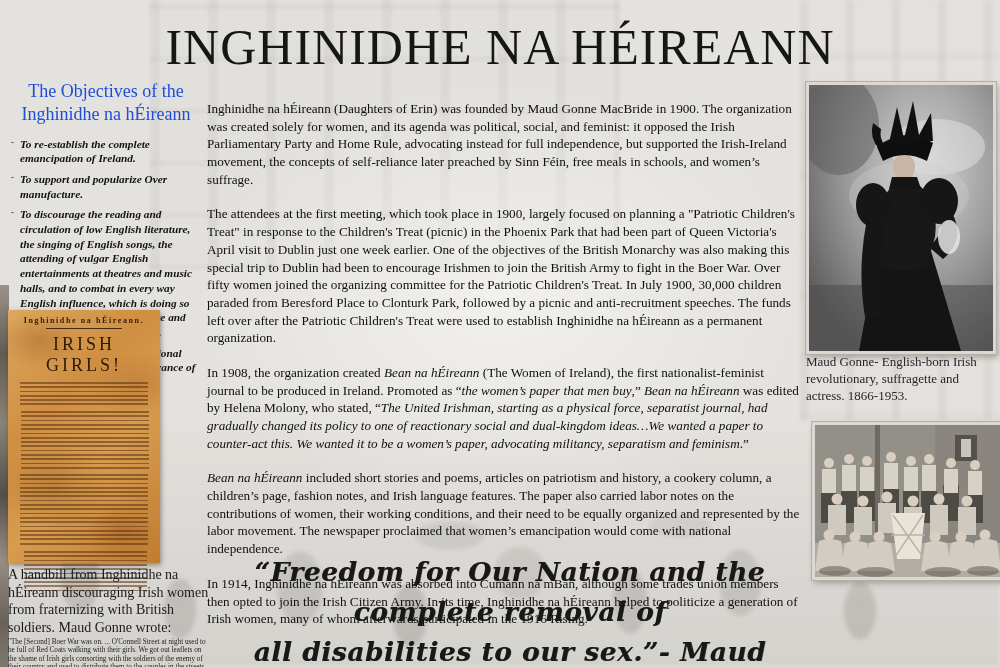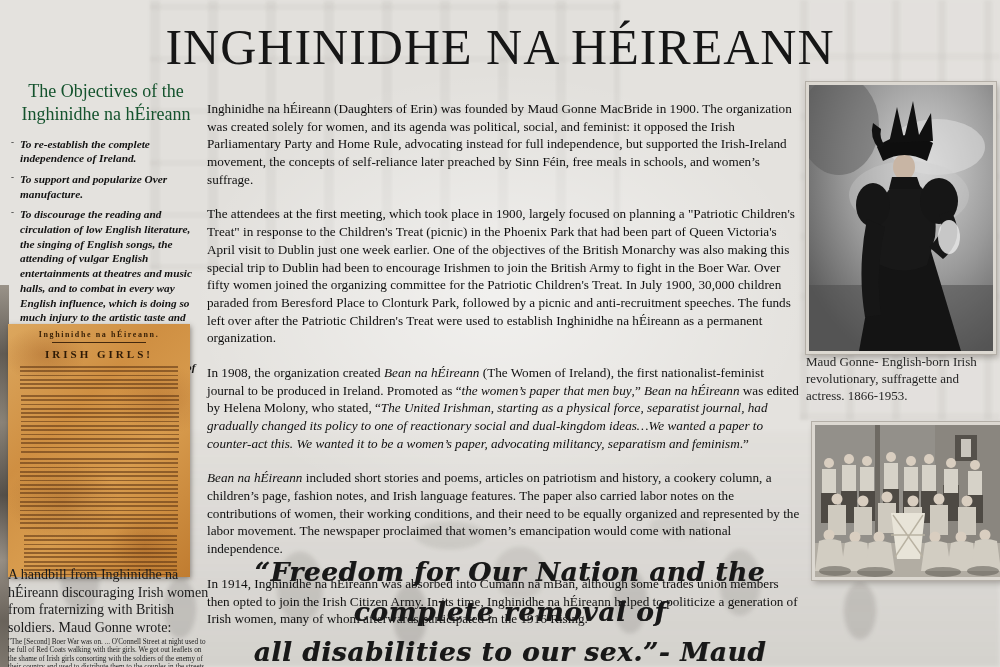--- a/index.html
+++ b/index.html
@@ -37,51 +37,51 @@
     background:linear-gradient(180deg,#8d857a 0%,#4a443c 18%,#7a7266 36%,#3c3731 55%,#8a8176 72%,#554e45 88%,#6e675d 100%);}
   .bg-wash{position:absolute;left:190px;top:70px;width:620px;height:450px;
     background:radial-gradient(closest-side, rgba(255,255,255,.5), rgba(255,255,255,0));}
 
   
   .title{position:absolute;top:18px;left:0;width:100%;text-align:center;
     font-size:50px;letter-spacing:1px;color:#161616;}
 
   
   .objectives{position:absolute;left:10px;top:80px;width:192px;}
-  .objectives h2{margin:0;font-weight:normal;font-size:18px;line-height:1.3;text-align:center;color:#14532d;}
+  .objectives h2{margin:0;font-weight:normal;font-size:18px;line-height:1.3;text-align:center;color:#1d4ed8;}
   .objectives ul{list-style:none;margin:10px 0 0 0;padding:0;}
   .objectives li{position:relative;padding-left:10px;margin-bottom:6px;
     font-size:11.3px;line-height:1.3;font-weight:bold;font-style:italic;color:#121212;}
   .objectives li::before{content:"-";position:absolute;left:1px;top:0;font-weight:normal;font-style:normal;font-size:9px;}
 
   
   .article{position:absolute;left:207px;top:100px;width:596px;font-size:13.2px;line-height:1.34;color:#0f0f0f;}
   .article p{margin:0 0 17px 0;}
 
   
   .photo-frame{position:absolute;border:3px solid #dcd8d1;box-shadow:0 0 0 1px #b3aea6, 2px 3px 6px rgba(60,55,50,.35);}
   .photo1{left:806px;top:82px;width:184px;height:266px;}
   .photo2{left:812px;top:422px;width:186px;height:152px;}
   .photo-frame svg{display:block;width:100%;height:100%;}
   .caption{position:absolute;font-size:13px;line-height:1.3;color:#262626;}
   .caption1{left:806px;top:354px;width:188px;}
   .caption2{left:794px;top:578px;width:206px;}
 
   
-  .handbill{position:absolute;left:8px;top:324px;width:182px;height:253px;
+  .handbill{position:absolute;left:8px;top:310px;width:152px;height:253px;
     background:
       radial-gradient(60px 40px at 20% 12%, rgba(140,70,20,.30), transparent 70%),
       radial-gradient(70px 50px at 85% 30%, rgba(150,80,25,.28), transparent 70%),
       radial-gradient(80px 60px at 30% 70%, rgba(120,60,15,.25), transparent 70%),
       radial-gradient(50px 40px at 75% 88%, rgba(140,75,25,.30), transparent 70%),
       linear-gradient(135deg,#dca75e 0%,#cf8f42 35%,#d89c4e 60%,#c07c30 100%);
     box-shadow:1px 2px 5px rgba(60,50,40,.5);padding:6px 10px;box-sizing:border-box;}
   .hb-header{font-size:8px;font-weight:bold;letter-spacing:1.6px;text-align:center;color:#3a2208;}
   .hb-rule{width:58%;margin:3px auto 5px auto;border-top:1.4px solid #43280e;}
-  .hb-headline{font-size:11px;font-weight:bold;letter-spacing:3px;text-align:center;color:#2e1a06;margin-bottom:6px;}
+  .hb-headline{font-size:18px;font-weight:normal;letter-spacing:3px;text-align:center;color:#2e1a06;margin-bottom:6px;}
   .hb-lines{background:repeating-linear-gradient(to bottom, rgba(88,48,16,.55) 0 1.7px, transparent 1.7px 4.3px);}
   .hb-p1{height:24px;margin:0 2px 5px 2px;}
   .hb-p2{height:58px;margin:0 1px 5px 3px;}
   .hb-p3{height:72px;margin:0 2px 5px 2px;}
   .hb-p4{height:40px;margin:0 3px 0 6px;}
 
   .handbill-caption{position:absolute;left:8px;top:566px;width:201px;color:#1b1b1b;}
   .handbill-caption .intro{font-size:14px;line-height:1.25;margin:0 0 2px 0;}
   .handbill-caption .quote{font-size:7.2px;line-height:1.18;margin:0;}
 
@@ -105,21 +105,21 @@
   </div>
 
   <div class="title">INGHINIDHE NA HÉIREANN</div>
 
   <div class="objectives">
     <h2>
       <span>The Objectives of the</span><br>
       <span>Inghinidhe na hÉireann</span>
     </h2>
     <ul>
-        <li>To re-establish the complete independence of Ireland.</li>
+        <li>To re-establish the complete emancipation of Ireland.</li>
         <li>To support and popularize Over manufacture.</li>
         <li>To discourage the reading and circulation of low English literature, the singing of English songs, the attending of vulgar English entertainments at theatres and music halls, and to combat in every way English influence, which is doing so much injury to the artistic taste and refinement of the Irish people.</li>
         <li>To form a fund called the National Purposes Fund for the furtherance of the above objects.</li>
       </ul>
   </div>
 
   <div class="article">
       <p><span>Inghinidhe na hÉireann (Daughters of Erin) was founded by Maud Gonne MacBride in 1900. The organization was created solely for women, and its agenda was political, social, and feminist: it opposed the Irish Parliamentary Party and Home Rule, advocating instead for full independence, but supported the Irish-Ireland movement, the concepts of self-reliance later preached by Sinn Féin, free meals in schools, and women’s suffrage.</span></p>
       <p><span>The attendees at the first meeting, which took place in 1900, largely focused on planning a "Patriotic Children's Treat" in response to the Children's Treat (picnic) in the Phoenix Park that had been part of Queen Victoria's April visit to Dublin just one week earlier.  One of the objectives of the British Monarchy was also making this special trip to Dublin had been to encourage Irishmen to join the British Army to fight in the Boer War.  Over fifty women joined the organizing committee for the Patriotic Children's Treat.  In July 1900, 30,000 children paraded from Beresford Place to Clonturk Park, followed by a picnic and anti-recruitment speeches. The funds left over after the Patriotic Children's Treat were used to establish Inghinidhe na hÉireann as a permanent organization.</span></p>
       <p><span>In 1908, the organization created </span><i>Bean na hÉireann</i><span> (The Women of Ireland), the first nationalist-feminist journal to be produced in Ireland. Promoted as “</span><i>the women’s paper that men buy</i><span>,” </span><i>Bean na hÉireann</i><span> was edited by Helena Molony, who stated, “</span><i>The United Irishman, starting as a physical force, separatist journal, had gradually changed its policy to one of reactionary social and dual-kingdom ideas…We wanted a paper to counter-act this. We wanted it to be a women’s paper, advocating militancy, separatism and feminism</i><span>.”</span></p>

